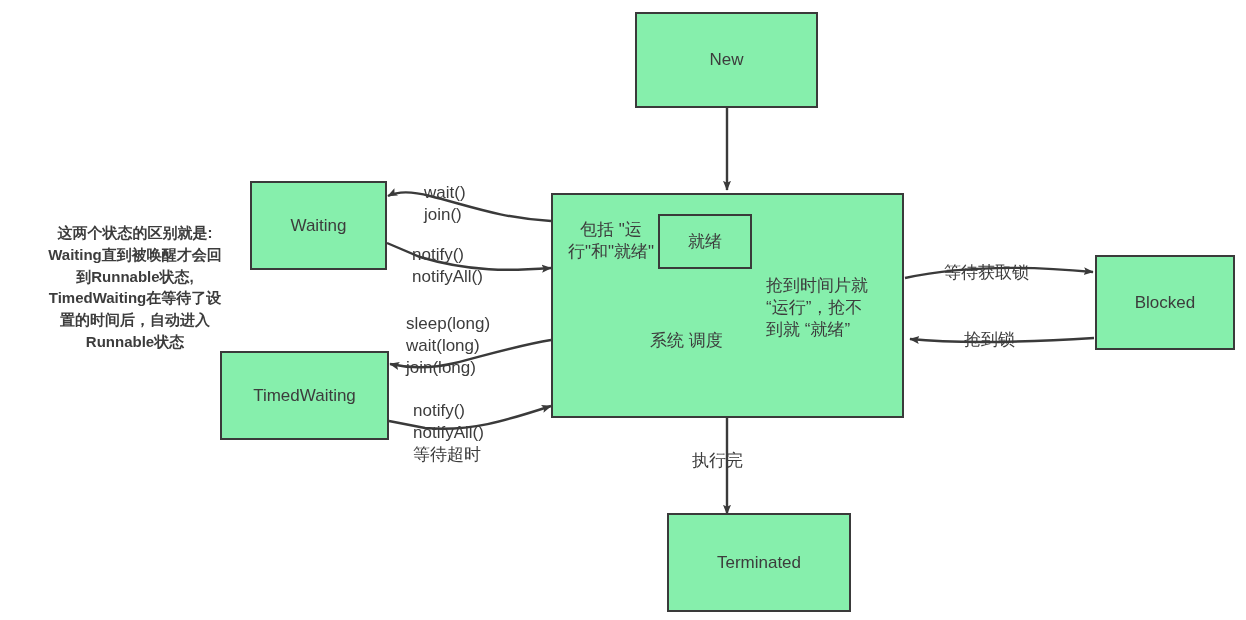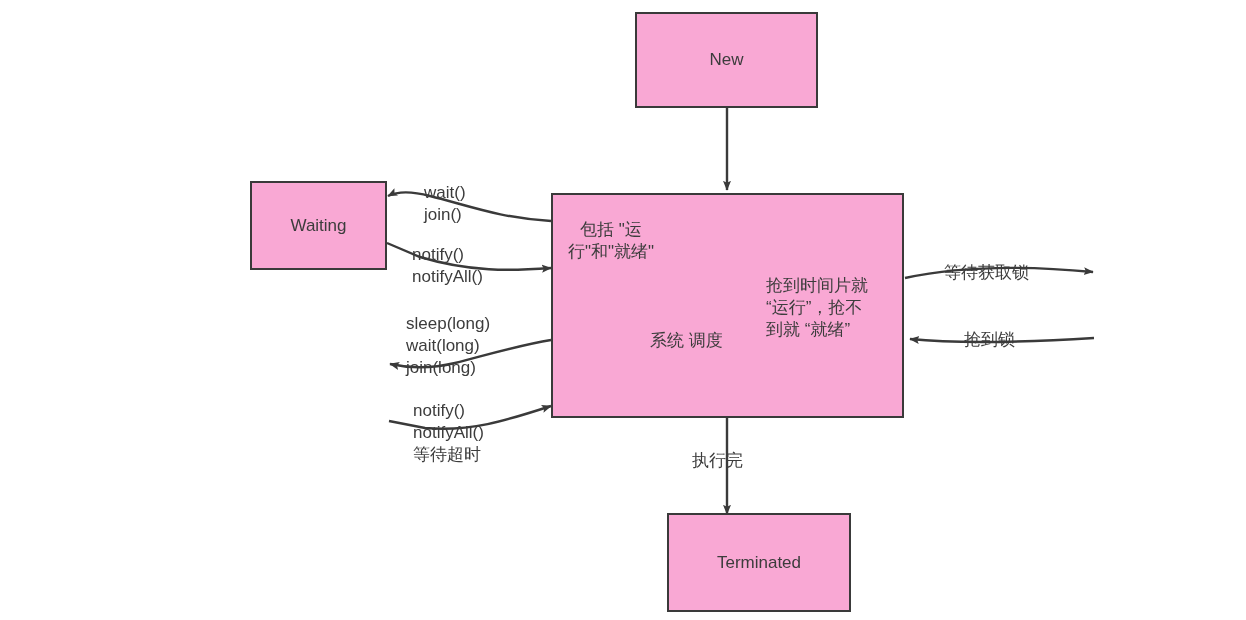--- a/index.html
+++ b/index.html
@@ -19,21 +19,21 @@
     position: absolute;
     left: 0;
     top: 0;
     width: 1246px;
     height: 620px;
   }
   .node {
     position: absolute;
     box-sizing: border-box;
     border: 2px solid #3a3a3a;
-    background: #f9a8d4;
+    background: #86efac;
     display: flex;
     align-items: center;
     justify-content: center;
     color: #3c3c3c;
     font-size: 17px;
     line-height: 1.25;
     text-align: center;
   }
   .node.inner { font-size: 17px; }
   .label {
@@ -99,31 +99,40 @@
   </svg>
 
   <div class="node" style="left:635px; top:12px; width:183px; height:96px;">
     <span>New</span>
   </div>
 
   <div class="node" style="left:250px; top:181px; width:137px; height:89px;">
     <span>Waiting</span>
   </div>
 
+  <div class="node" style="left:220px; top:351px; width:169px; height:89px;">
+    <span>TimedWaiting</span>
+  </div>
 
+  <div class="node" style="left:1095px; top:255px; width:140px; height:95px;">
+    <span>Blocked</span>
+  </div>
 
   <div class="node" style="left:667px; top:513px; width:184px; height:99px;">
     <span>Terminated</span>
   </div>
 
   <div class="node" style="left:551px; top:193px; width:353px; height:225px; display:block;"></div>
 
   <div class="runnable-cap" style="left:551px; top:219px; width:120px;">包括 "运
 行"和"就绪"</div>
 
+  <div class="node inner" style="left:658px; top:214px; width:94px; height:55px;">
+    <span>就绪</span>
+  </div>
 
 
   <div class="label" style="left:424px; top:182px; width:100px;">wait()
 join()</div>
 
   <div class="label" style="left:412px; top:244px; width:124px;">notify()
 notifyAll()</div>
 
   <div class="label" style="left:406px; top:313px; width:122px;">sleep(long)
 wait(long)
@@ -138,14 +147,20 @@
   <div class="label" style="left:964px; top:329px; width:72px;">抢到锁</div>
 
   <div class="label" style="left:692px; top:450px; width:70px;">执行完</div>
 
   <div class="label" style="left:650px; top:293px; width:112px;margin-top:37px;">系统 调度</div>
 
   <div class="label" style="left:766px; top:275px; width:132px; white-space:pre-line; text-align:left;">抢到时间片就
 “运行”，抢不
 到就 “就绪”</div>
 
+  <div class="note" style="left:10px; top:222px; width:250px;">这两个状态的区别就是:
+Waiting直到被唤醒才会回
+到Runnable状态,
+TimedWaiting在等待了设
+置的时间后，自动进入
+Runnable状态</div>
 
 </div>
 
 </body></html>

